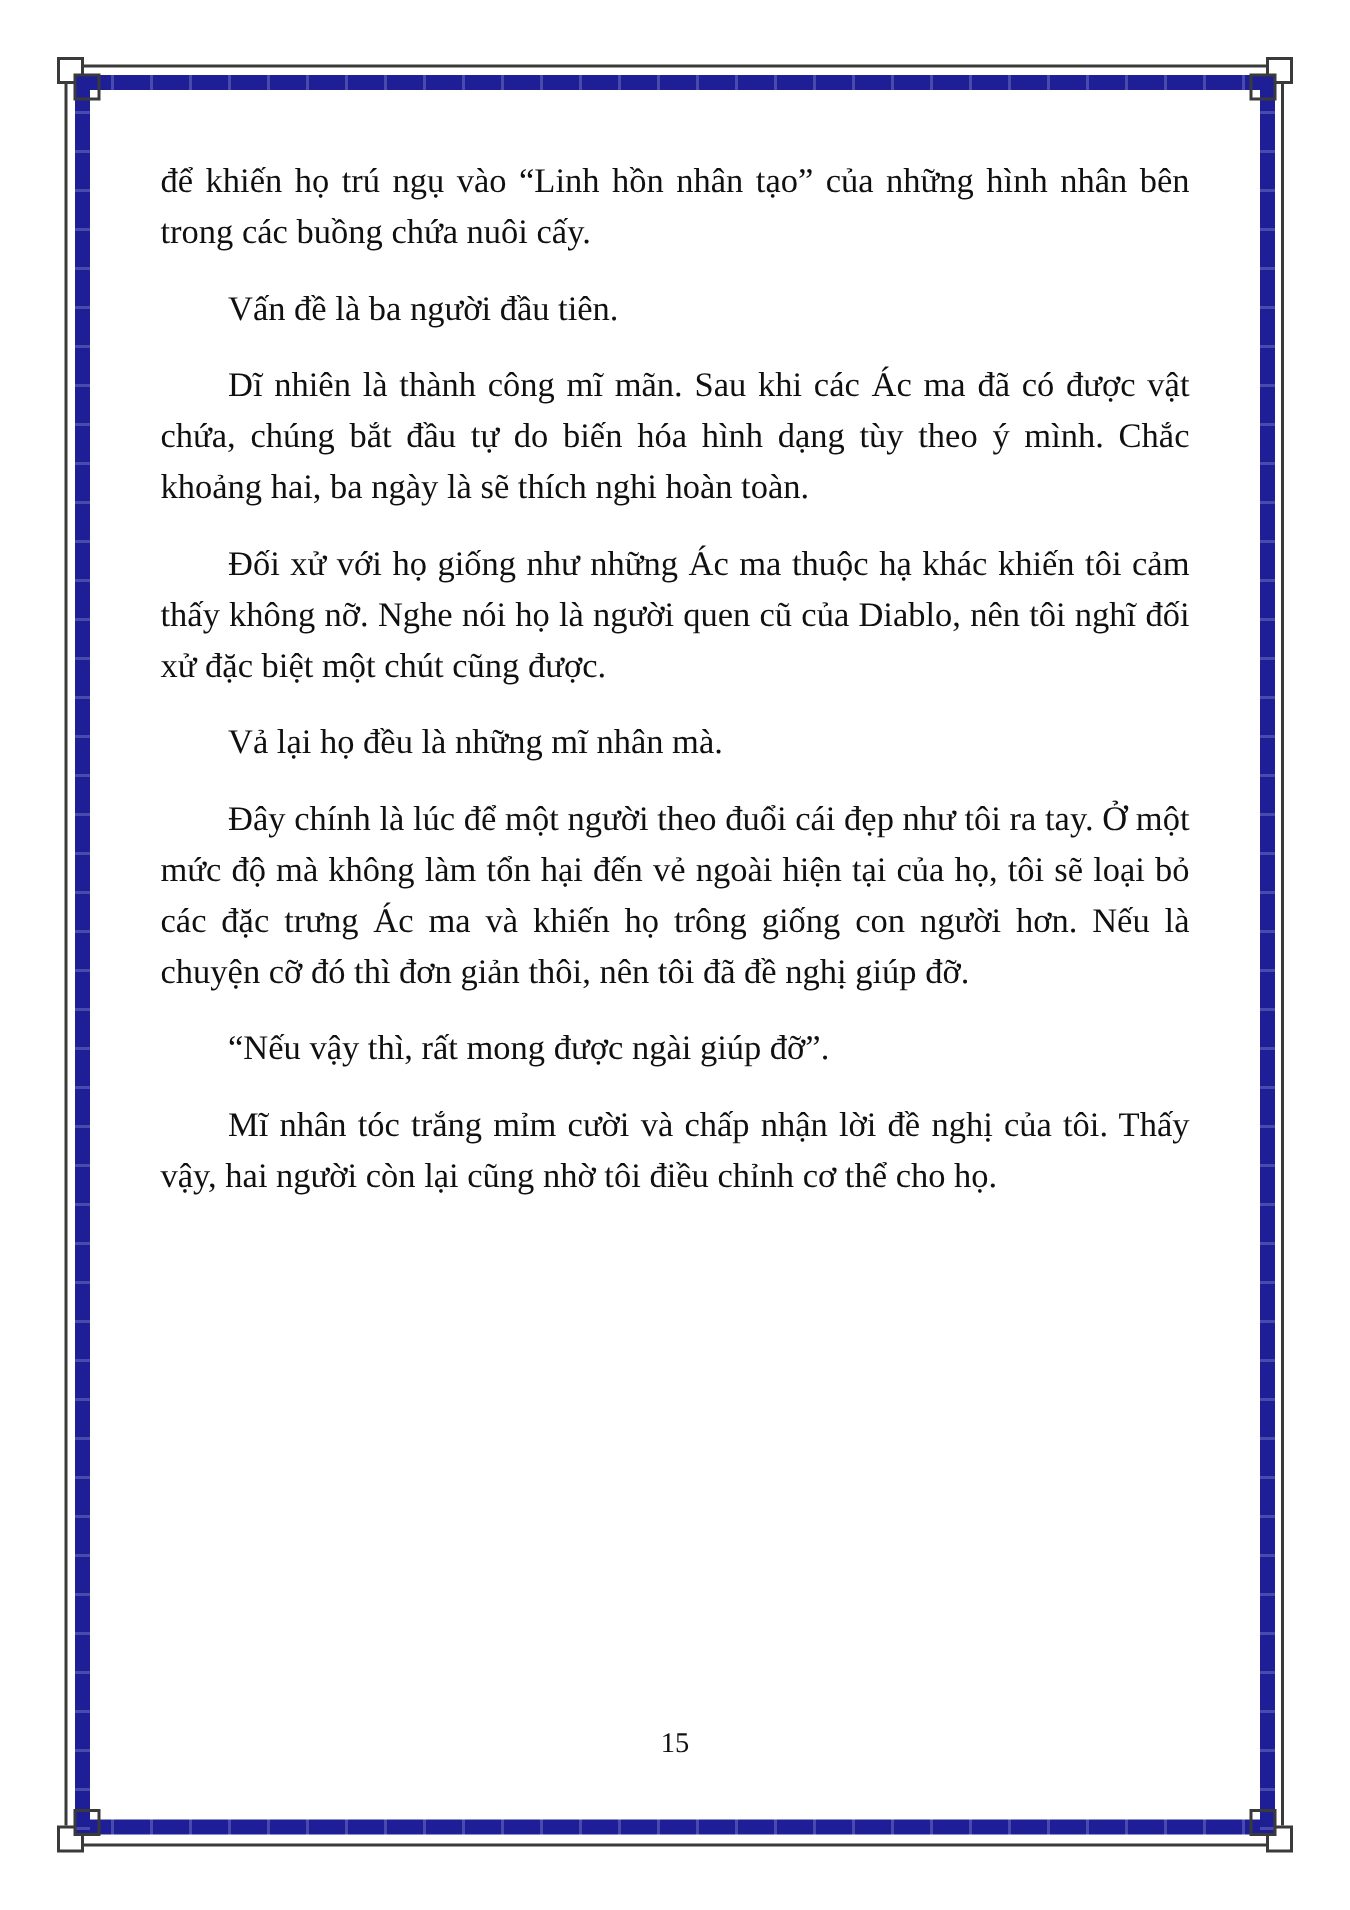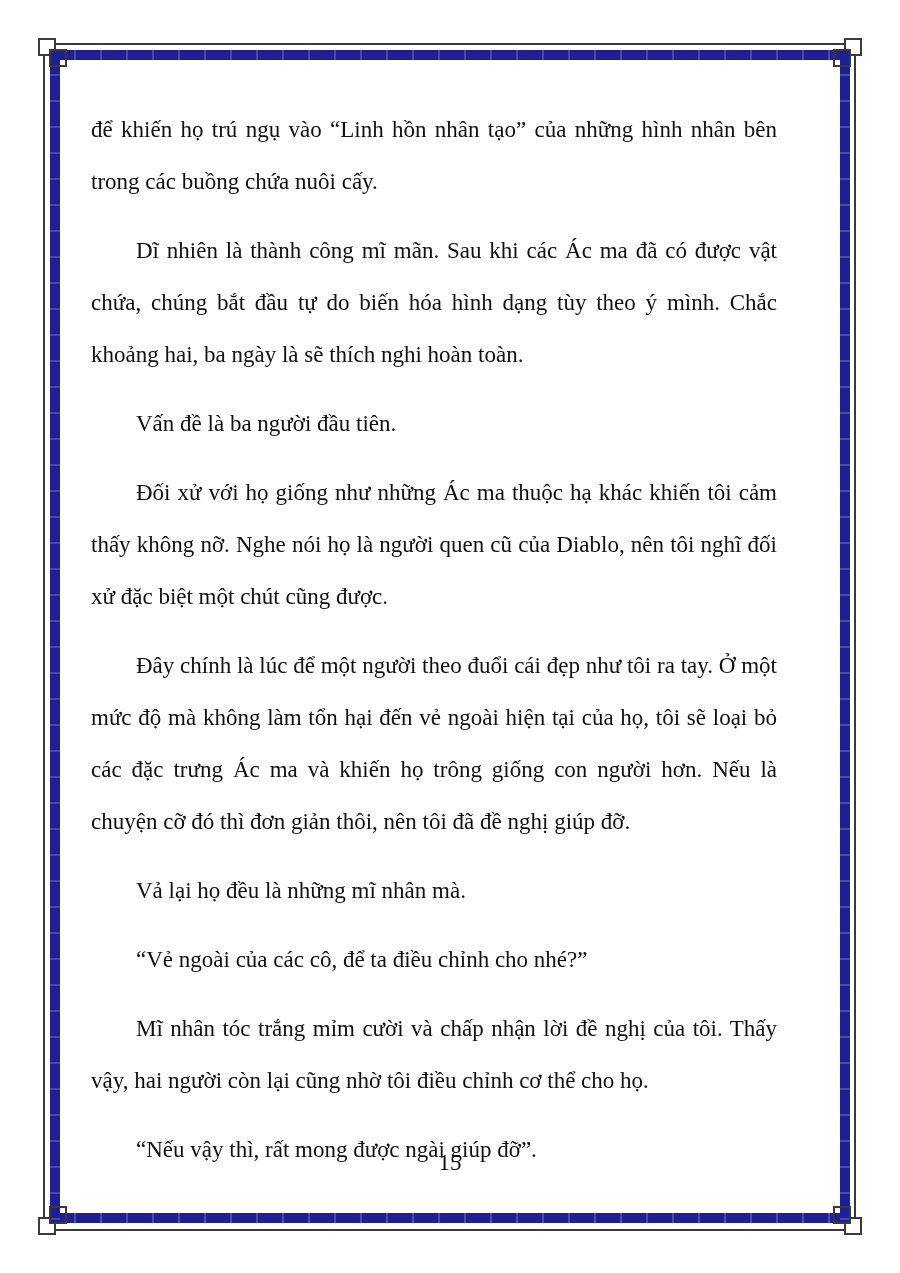--- a/index.html
+++ b/index.html
@@ -56,38 +56,38 @@
   .orn.a { background: #ffffff; z-index: 1; }
   .orn.b { background: transparent; z-index: 3; }
   .tl-a { left: 38px;  top: 38px; }    .tl-b { left: 49px;  top: 49px; }
   .tr-a { right: 38px; top: 38px; }    .tr-b { right: 49px; top: 49px; }
   .bl-a { left: 38px;  bottom: 38px; } .bl-b { left: 49px;  bottom: 49px; }
   .br-a { right: 38px; bottom: 38px; } .br-b { right: 49px; bottom: 49px; }
 
   
   .content {
     position: absolute;
-    left: 91px;
+    left: 107px;
     width: 686px;
     top: 104px;
     font-size: 23px;
-    line-height: 52px;
+    line-height: 34px;
     text-align: justify;
     color: var(--ink);
     z-index: 4;
   }
   .para { margin: 0 0 17px 0; text-indent: 45px; }
   .para.noindent { text-indent: 0; }
 
   .pagenum {
     position: absolute;
     left: 0; right: 0;
     top: 1144px;
     text-align: center;
-    font-size: 23px;
+    font-size: 19px;
     line-height: 38px;
     color: var(--ink);
     z-index: 4;
   }
 </style>
 </head>
 <body>
 
 <div class="page">
 
@@ -102,25 +102,24 @@
   <div class="orn b tl-b"></div>
   <div class="orn a tr-a"></div>
   <div class="orn b tr-b"></div>
   <div class="orn a bl-a"></div>
   <div class="orn b bl-b"></div>
   <div class="orn a br-a"></div>
   <div class="orn b br-b"></div>
 
   <div class="content">
     <p class="para noindent">để khiến họ trú ngụ vào “Linh hồn nhân tạo” của những hình nhân bên trong các buồng chứa nuôi cấy.</p>
+    <p class="para">Vấn đề là ba người đầu tiên.</p>
     <p class="para">Dĩ nhiên là thành công mĩ mãn. Sau khi các Ác ma đã có được vật chứa, chúng bắt đầu tự do biến hóa hình dạng tùy theo ý mình. Chắc khoảng hai, ba ngày là sẽ thích nghi hoàn toàn.</p>
-    <p class="para">Vấn đề là ba người đầu tiên.</p>
     <p class="para">Đối xử với họ giống như những Ác ma thuộc hạ khác khiến tôi cảm thấy không nỡ. Nghe nói họ là người quen cũ của Diablo, nên tôi nghĩ đối xử đặc biệt một chút cũng được.</p>
+    <p class="para">Vả lại họ đều là những mĩ nhân mà.</p>
     <p class="para">Đây chính là lúc để một người theo đuổi cái đẹp như tôi ra tay. Ở một mức độ mà không làm tổn hại đến vẻ ngoài hiện tại của họ, tôi sẽ loại bỏ các đặc trưng Ác ma và khiến họ trông giống con người hơn. Nếu là chuyện cỡ đó thì đơn giản thôi, nên tôi đã đề nghị giúp đỡ.</p>
-    <p class="para">Vả lại họ đều là những mĩ nhân mà.</p>
-    <p class="para">“Vẻ ngoài của các cô, để ta điều chỉnh cho nhé?”</p>
+    <p class="para">“Nếu vậy thì, rất mong được ngài giúp đỡ”.</p>
     <p class="para">Mĩ nhân tóc trắng mỉm cười và chấp nhận lời đề nghị của tôi. Thấy vậy, hai người còn lại cũng nhờ tôi điều chỉnh cơ thể cho họ.</p>
-    <p class="para">“Nếu vậy thì, rất mong được ngài giúp đỡ”.</p>
   </div>
 
   <div class="pagenum">15</div>
 
 </div>
 
 </body></html>

